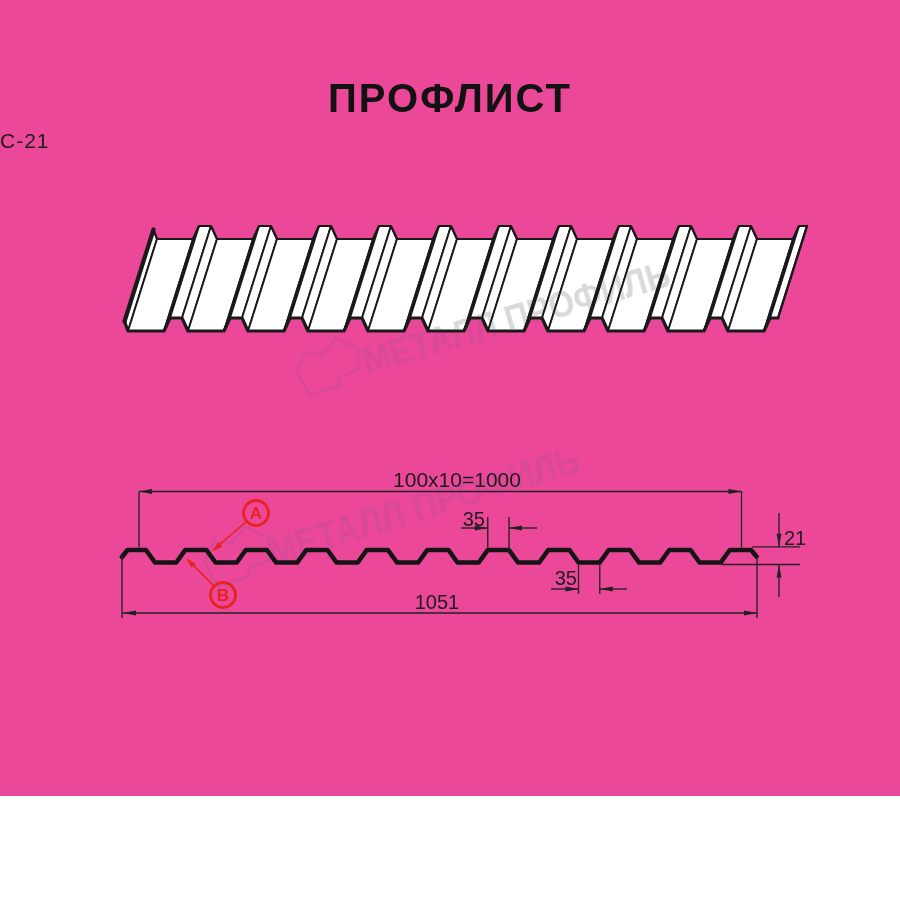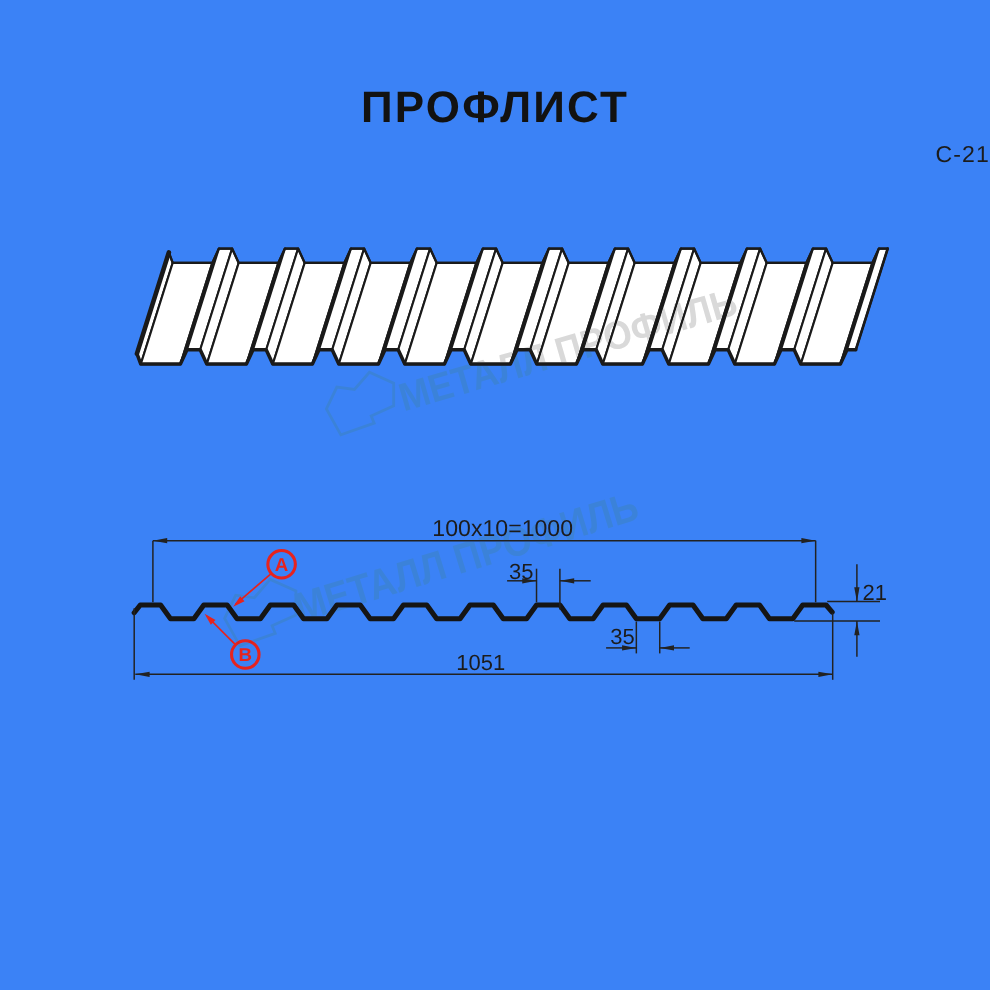--- a/index.html
+++ b/index.html
@@ -1,20 +1,20 @@
 <!DOCTYPE html>
 <html><head>
 <meta charset="utf-8">
 <style>
   html,body{margin:0;padding:0;background:#fff;}
-  .page{position:relative;width:900px;height:900px;background:#3b82f6;overflow:hidden;
+  .page{position:relative;width:900px;height:796px;background:#ec4899;overflow:hidden;
         font-family:"Liberation Sans","DejaVu Sans",sans-serif;}
   .title{position:absolute;top:76px;left:0;right:0;text-align:center;
          font-size:40px;font-weight:800;letter-spacing:2px;color:#121212;}
-  .model{position:absolute;top:129px;left:0;right:0;text-align:right;
+  .model{position:absolute;top:129px;left:0;right:0;text-align:left;
          font-size:21px;font-weight:500;letter-spacing:1px;color:#1c1c1c;}
   .footer-note{position:absolute;top:795px;left:0;right:0;text-align:center;
          font-size:22px;font-weight:700;letter-spacing:0.6px;color:#262626;}
   svg{position:absolute;left:0;top:0;}
   .dim-text{font-size:20px;fill:#1c1c1c;font-weight:400;}
   .dim-text-big{font-size:21px;fill:#1c1c1c;}
   .callout-letter{font-size:17px;font-weight:700;fill:#e6231e;}
   .watermark{mix-blend-mode:darken;}
   .wm-text{font-weight:700;fill:#d9d9d9;}
 </style>

